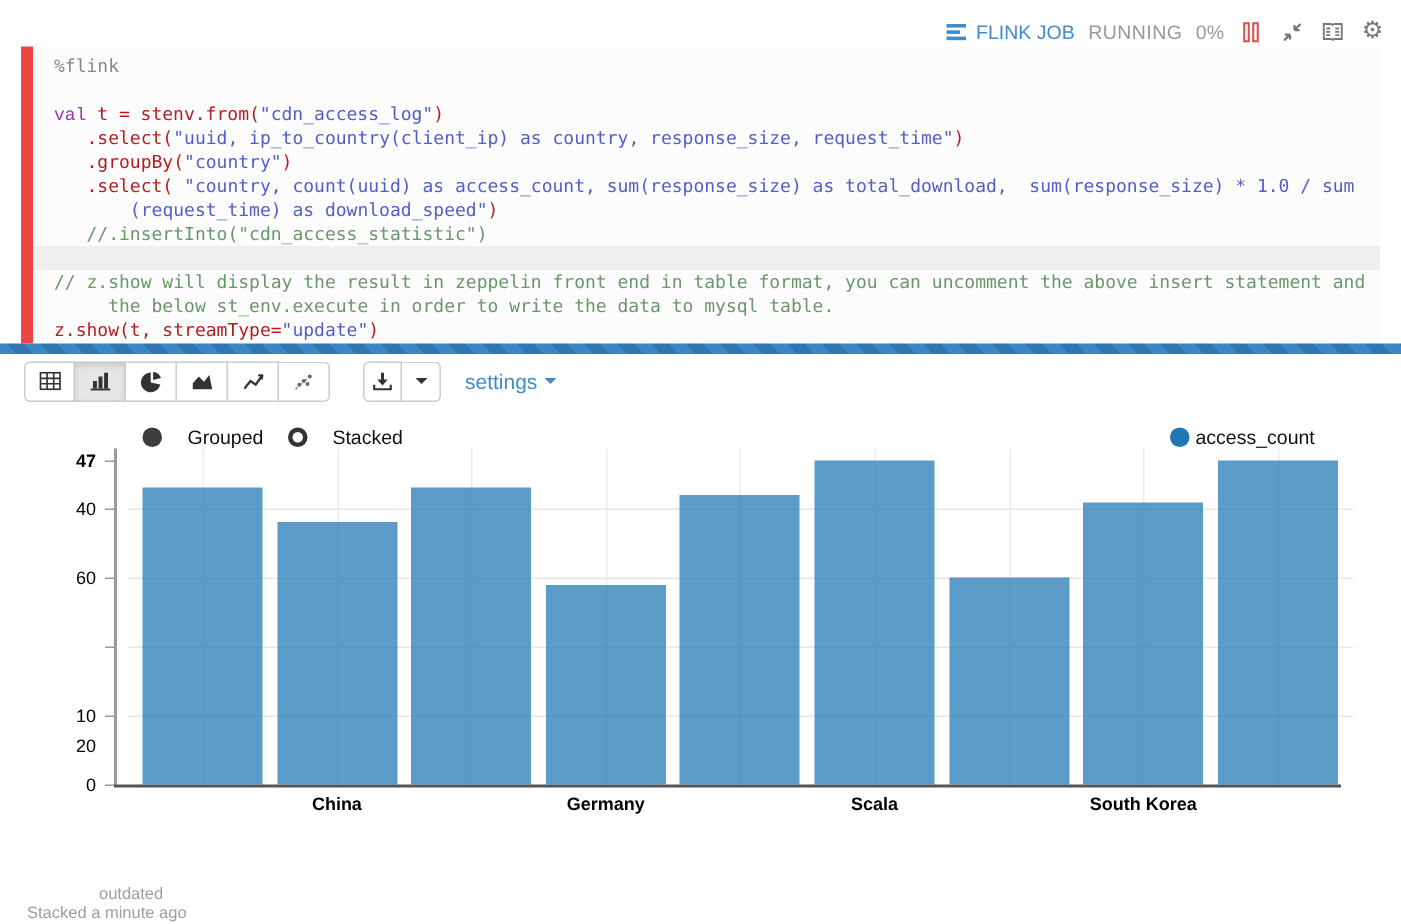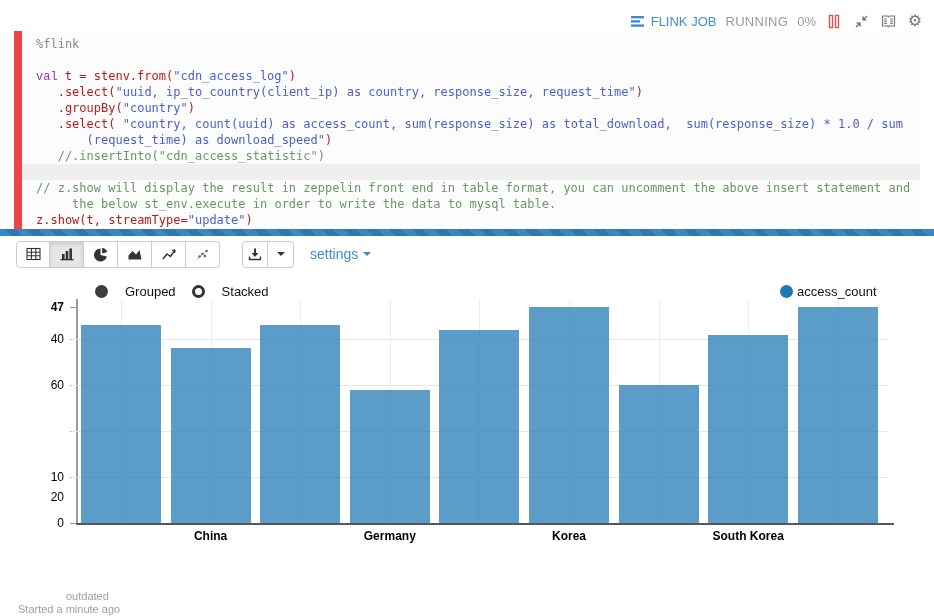--- a/index.html
+++ b/index.html
@@ -61,21 +61,21 @@
                   font-size:13px; color:#111; cursor:pointer; }
   .dot-series { width:13px; height:13px; border-radius:50%; }
 
   .y-axis { position:absolute; left:0; top:299px; width:76px; height:226px; }
   .y-tick-label { position:absolute; right:12px; width:50px; text-align:right; font-size:12px; color:#000; }
   .y-tick-label.max { font-weight:bold; }
   .y-tick { position:absolute; right:0; width:6px; height:1px; background:#999; }
   .y-axis-line { position:absolute; left:76px; top:299px; width:2px; height:225px; background:#9a9a9a; }
   .x-axis-line { position:absolute; left:76px; top:523px; width:818px; height:2px; background:#555; }
 
-  .chart-plot { position:absolute; left:70px; top:299px; width:820px; height:224px;font-weight:bold; }
+  .chart-plot { position:absolute; left:84px; top:299px; width:820px; height:224px;font-weight:bold; }
   .gridline-h { position:absolute; left:1px; width:817px; height:1px; background:#e7e7e7; z-index:0; }
   .gridline-v { position:absolute; top:0; width:1px; height:224px; background:#ececec; z-index:0; }
   .bar { position:absolute; bottom:0; z-index:2; }
   .x-tick-label { position:absolute; top:230px; width:80px; text-align:center; font-size:12px; color:#000; }
 
   
   .footer-status  { position:absolute; left:18px; top:590px; font-size:11px; color:#9e9e9e;margin-left:48px; }
   .footer-started { position:absolute; left:18px; top:603px; font-size:11px; color:#9e9e9e; }
 
   svg { display:block; }
@@ -226,26 +226,26 @@
       <div class="x-tick-label" style="left: 100.6px;">China</div>
       <div class="gridline-v" style="left: 230.2px;"></div>
       <div class="bar" style="left: 190.2px; width: 80px; height: 197.617px; background: rgb(31, 119, 180); opacity: 0.73;"></div>
       <div class="gridline-v" style="left: 319.8px;"></div>
       <div class="bar" style="left: 279.8px; width: 80px; height: 133.277px; background: rgb(31, 119, 180); opacity: 0.73;"></div>
       <div class="x-tick-label" style="left: 279.8px;">Germany</div>
       <div class="gridline-v" style="left: 409.4px;"></div>
       <div class="bar" style="left: 369.4px; width: 80px; height: 193.021px; background: rgb(31, 119, 180); opacity: 0.73;"></div>
       <div class="gridline-v" style="left: 499px;"></div>
       <div class="bar" style="left: 459px; width: 80px; height: 216px; background: rgb(31, 119, 180); opacity: 0.73;"></div>
-      <div class="x-tick-label" style="left: 459px;">Korea</div>
+      <div class="x-tick-label" style="left: 459px;">Scala</div>
       <div class="gridline-v" style="left: 588.6px;"></div>
       <div class="bar" style="left: 548.6px; width: 80px; height: 137.872px; background: rgb(31, 119, 180); opacity: 0.73;"></div>
       <div class="gridline-v" style="left: 678.2px;"></div>
       <div class="bar" style="left: 638.2px; width: 80px; height: 188.426px; background: rgb(31, 119, 180); opacity: 0.73;"></div>
       <div class="x-tick-label" style="left: 638.2px;">South Korea</div>
       <div class="gridline-v" style="left: 767.8px;"></div>
       <div class="bar" style="left: 727.8px; width: 80px; height: 216px; background: rgb(31, 119, 180); opacity: 0.73;"></div>
     </div>
   <div class="x-axis-line"></div>
 
   <div class="footer-status">outdated</div>
-  <div class="footer-started">Started a minute ago</div>
+  <div class="footer-started">Stacked a minute ago</div>
 </div>
 
 </body></html>

